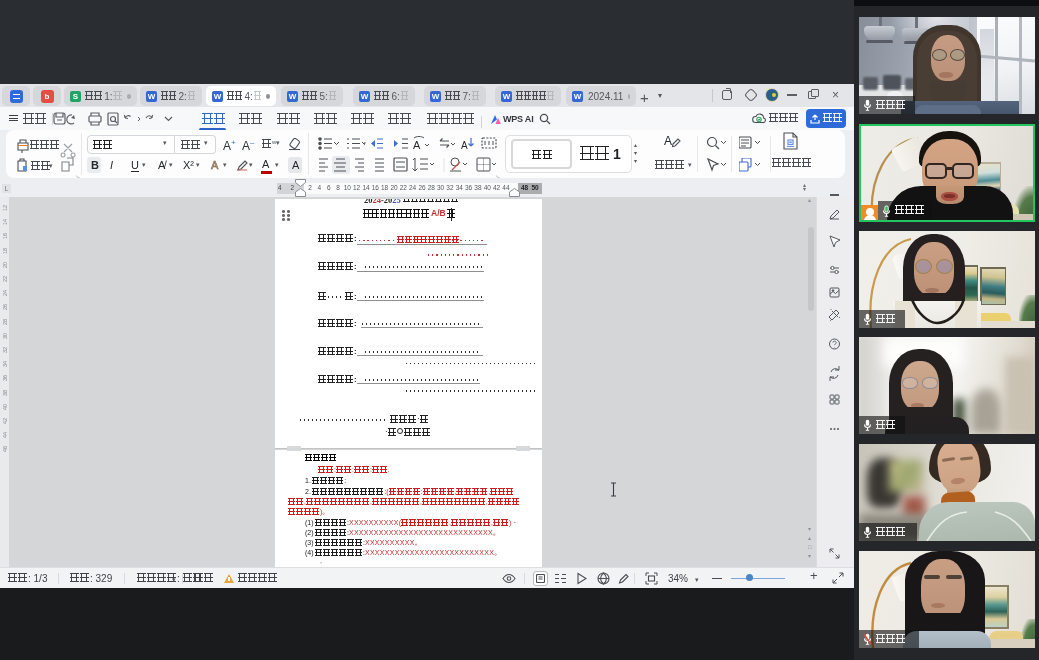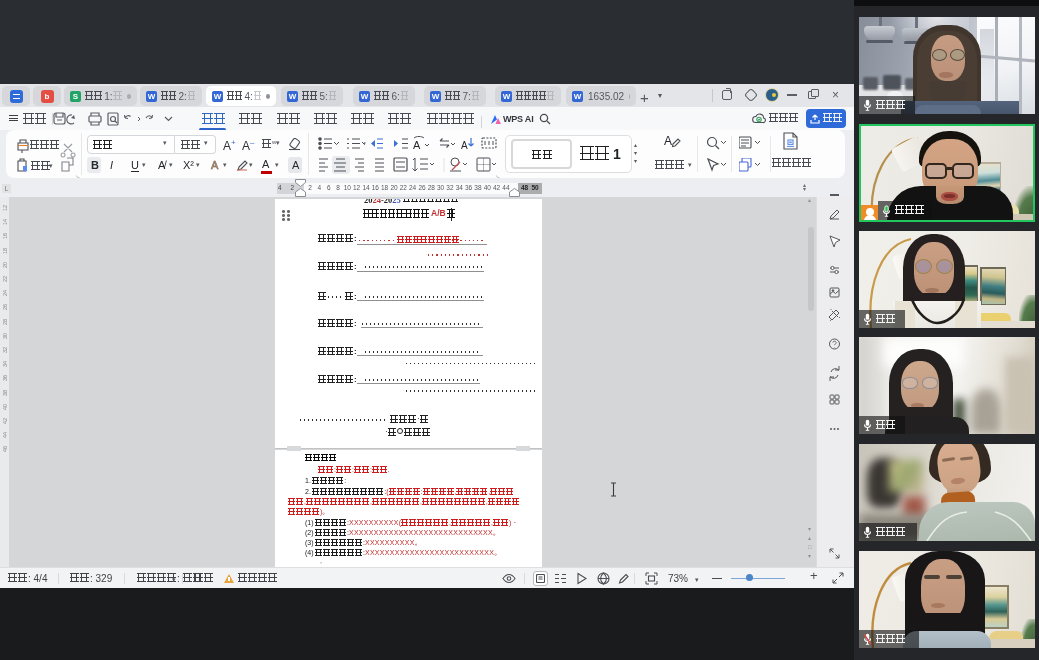--- a/index.html
+++ b/index.html
@@ -119,21 +119,21 @@
 <div class="tab" style="left:495px;width:66px">
         <span class="ticon" style="background:#3467d6">W</span>
         <span class="z s9"></span>
         <span class="z s9"></span>
         <span class="z s9"></span>
         <span class="z s9"></span>
         <span class="z s9" style="--c:#b4b8bd"></span>
       </div>
 <div class="tab" style="left:566px;width:70px">
         <span class="ticon" style="background:#3467d6">W</span>
-        <span style="margin:0 1px">1635.02</span>
+        <span style="margin:0 1px">2024.11</span>
         <span class="dot"></span>
       </div>
 <div class="abs" style="left:640px;top:5px;font-size:15px;color:#54585e">+</div>
 <div class="abs" style="left:658px;top:7px;font-size:8px;color:#54585e">▾</div>
 <div class="abs" style="left:712px;top:5px;width:1px;height:13px;background:#c5c7ca"></div>
 <div class="abs" style="left:722px;top:6px;width:10px;height:10px;border:1.2px solid #5a5e64;border-radius:2px"></div>
 <div class="abs" style="left:726px;top:4px;width:5px;height:5px;border-top:1.2px solid #5a5e64;border-right:1.2px solid #5a5e64;border-radius:0 2px 0 0"></div>
 <div class="abs" style="left:746px;top:6px;width:10px;height:10px;border:1.2px solid #5a5e64;border-radius:3px;transform:rotate(45deg)"></div>
 <div class="abs" style="left:765px;top:4px;width:14px;height:14px;border-radius:50%;background:#2a5f8a;border:1.5px solid #e8d9a0"></div>
 <div class="abs" style="left:772px;top:9px;width:4px;height:4px;border-radius:50%;background:#e8c93c"></div>
@@ -521,21 +521,21 @@
         </g>
 <g stroke-width="1">
           <path d="M2 352l3.5 3.5M11 361l-3.5-3.5M2 355.5V352h3.5M11 357.5v3.5H7.5"></path>
         </g>
 </svg>
 <div class="abs" style="left:275px;top:251px;width:267px;height:1px;background:#c2c3c5"></div>
 <div class="abs" style="left:287px;top:249px;width:14px;height:5px;background:#d8d9db"></div>
 <div class="abs" style="left:516px;top:249px;width:14px;height:5px;background:#d8d9db"></div>
 </div>
 <div class="abs" id="status">
-<div class="abs" style="left:8px;top:5px"><span class="z s9" style="--c:#3f4347"></span><span class="z s9" style="--c:#3f4347"></span><span style="font-size:10px">: 4/4</span></div>
+<div class="abs" style="left:8px;top:5px"><span class="z s9" style="--c:#3f4347"></span><span class="z s9" style="--c:#3f4347"></span><span style="font-size:10px">: 1/3</span></div>
 <div class="sep" style="left:58px"></div>
 <div class="abs" style="left:70px;top:5px"><span class="z s9" style="--c:#3f4347"></span><span class="z s9" style="--c:#3f4347"></span><span style="font-size:10px">: 329</span></div>
 <div class="sep" style="left:124px"></div>
 <div class="abs" style="left:137px;top:5px"><span class="z s9" style="--c:#3f4347"></span><span class="z s9" style="--c:#3f4347"></span><span class="z s9" style="--c:#3f4347"></span><span class="z s9" style="--c:#3f4347"></span><span style="font-size:10px">: </span><span class="z s9" style="--c:#3f4347"></span><span class="z s9" style="--c:#3f4347"></span></div>
 <span class="abs" style="left:172px;top:6px;font-size:7px;color:#55595f">▾</span>
 <div class="sep" style="left:182px"></div>
 <div class="abs" style="left:194px;top:5px"><span class="z s9" style="--c:#3f4347"></span><span class="z s9" style="--c:#3f4347"></span></div>
 <div class="abs" style="left:224px;top:6px;width:0;height:0;border-left:5px solid transparent;border-right:5px solid transparent;border-bottom:9px solid #e8a33d"></div>
 <div class="abs" style="left:228px;top:9px;width:2px;height:4px;background:#fff"></div>
 <div class="abs" style="left:238px;top:5px"><span class="z s9" style="--c:#3f4347"></span><span class="z s9" style="--c:#3f4347"></span><span class="z s9" style="--c:#3f4347"></span><span class="z s9" style="--c:#3f4347"></span></div>
@@ -560,21 +560,21 @@
         <path d="M1 6.5h11M6.5 1c-4 3.5-4 7.5 0 11 4-3.5 4-7.5 0-11z"></path>
       </svg>
 <svg class="sic" style="left:618px" width="12" height="13" viewBox="0 0 12 13">
         <path d="M2.5 8l5.5-5.5 2 2L4.5 10l-3 1z"></path>
       </svg>
 <div class="sep" style="left:634px"></div>
 <svg class="sic" style="left:645px" width="13" height="13" viewBox="0 0 13 13">
         <path d="M1 4V1h3M12 4V1H9M1 9v3h3M12 9v3H9" stroke-width="1"></path>
         <rect x="3.5" y="4" width="6" height="5"></rect>
       </svg>
-<div class="abs" style="left:668px;top:5px;font-size:10px;color:#3f4347">73%</div>
+<div class="abs" style="left:668px;top:5px;font-size:10px;color:#3f4347">34%</div>
 <span class="abs" style="left:695px;top:6px;font-size:7px;color:#55595f">▾</span>
 <div class="abs" style="left:712px;top:9.5px;width:10px;height:1.6px;background:#4a4e52"></div>
 <div class="abs" style="left:731px;top:9.8px;width:54px;height:1.4px;background:#7da7d8"></div>
 <div class="abs" style="left:746px;top:6px;width:7px;height:7px;border-radius:50%;background:#4a86c8"></div>
 <div class="abs" style="left:810px;top:2px;font-size:13px;color:#4a4e52">+</div>
 <svg class="sic" style="left:832px" width="12" height="12" viewBox="0 0 12 12">
         <path d="M7.5 1H11v3.5M4.5 11H1V7.5M11 1L7 5M1 11l4-4" stroke-width="1"></path>
       </svg>
 </div>
 <div class="abs" id="bottomblack"></div>

